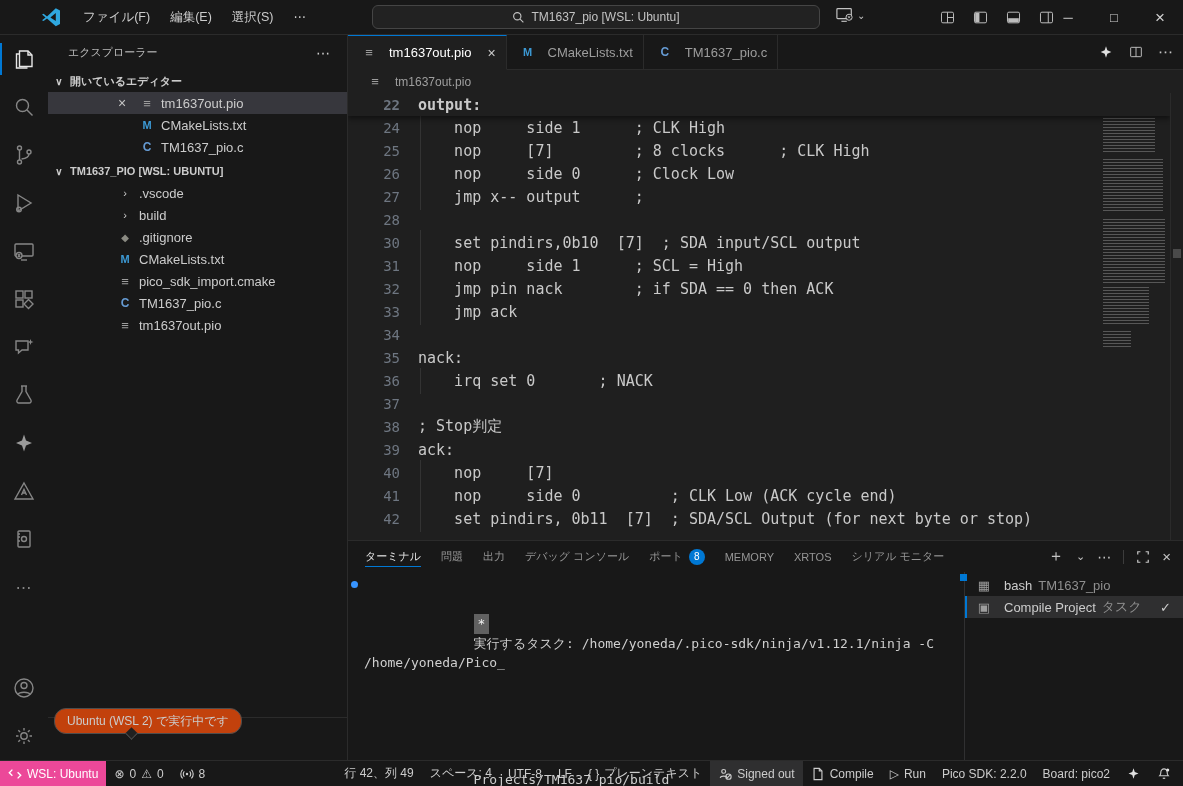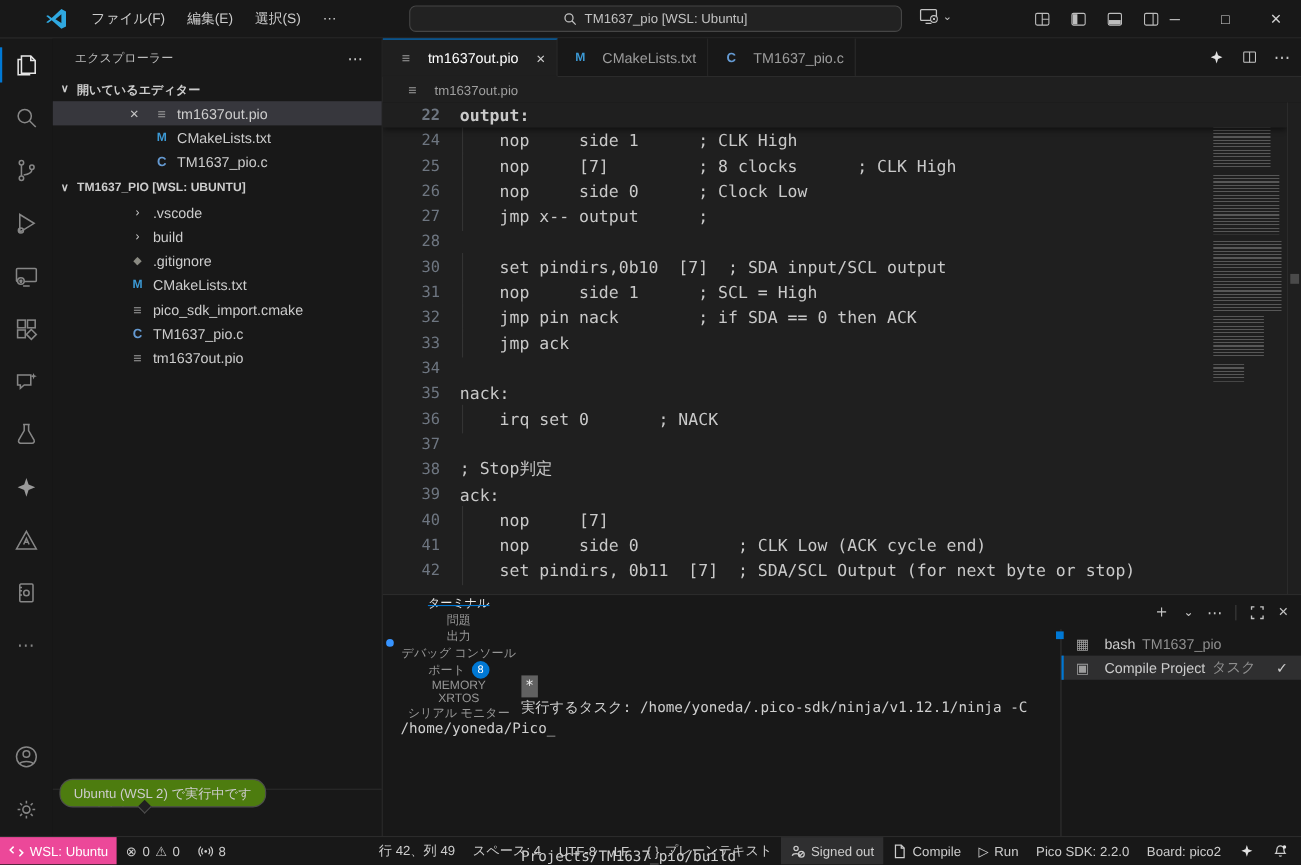--- a/index.html
+++ b/index.html
@@ -56,21 +56,21 @@
   .i-chev { color:#cccccc; font-size:11px; }
   .tree-row { padding-left:68px; }
   .ws-header { margin-top:2px; }
   .ws-header .label { font-size:11px; }
   .sb-fill { flex:1; }
   .outline-row { border-top:1px solid #2b2b2b; height:21px; display:flex; align-items:center;
     font-size:11px; font-weight:bold; color:#cccccc; padding-left:8px; gap:4px; }
   .sb-bottom-pad { height:22px; }
 
   
-  .toast { position:absolute; left:6px; bottom:26px; height:26px; background:#4d7c0f; border:1px solid #4d4d4d;
+  .toast { position:absolute; left:6px; bottom:26px; height:26px; background:#c2410c; border:1px solid #4d4d4d;
     border-radius:12px; display:flex; align-items:center; padding:0 12px; font-size:12px; color:#cccccc; z-index:50; }
   .toast::after { content:""; position:absolute; left:72px; bottom:-5px; width:8px; height:8px; background:#202020;
     border-right:1px solid #4d4d4d; border-bottom:1px solid #4d4d4d; transform:rotate(45deg); }
 
   
   .editor-col { flex:1; display:flex; flex-direction:column; min-width:0; }
 
   .tabbar { height:35px; background:#181818; display:flex; border-bottom:1px solid #2b2b2b; position:relative; }
   .tab { display:flex; align-items:center; padding:0 10px 0 12px; font-size:13px; color:#9d9d9d;
     border-right:1px solid #2b2b2b; background:#181818; gap:6px; min-width:130px; }
@@ -507,21 +507,21 @@
         <div class="mm-block" style="top:192px;height:38px; width:46px;"></div>
         <div class="mm-block" style="top:236px;height:16px; width:28px;"></div>
       </div>
       <div class="vscroll">
         <div class="vthumb"></div>
       </div>
     </div>
 
     <div class="panel">
       <div class="panel-tabs">
-        <div style="display:flex;align-items:center;height:31px;flex-direction:column;">
+        <div style="display:flex;align-items:center;height:31px;">
 
             <div class="ptab active">
               <span>ターミナル</span>
 
             </div>
 
             <div class="ptab">
               <span>問題</span>
 
             </div>

